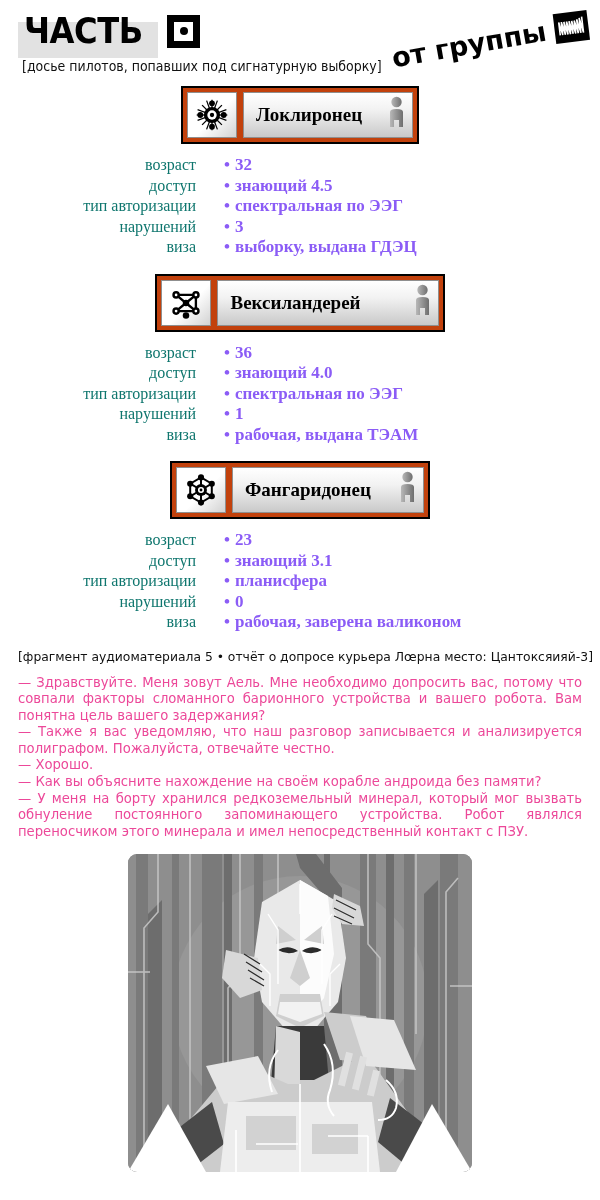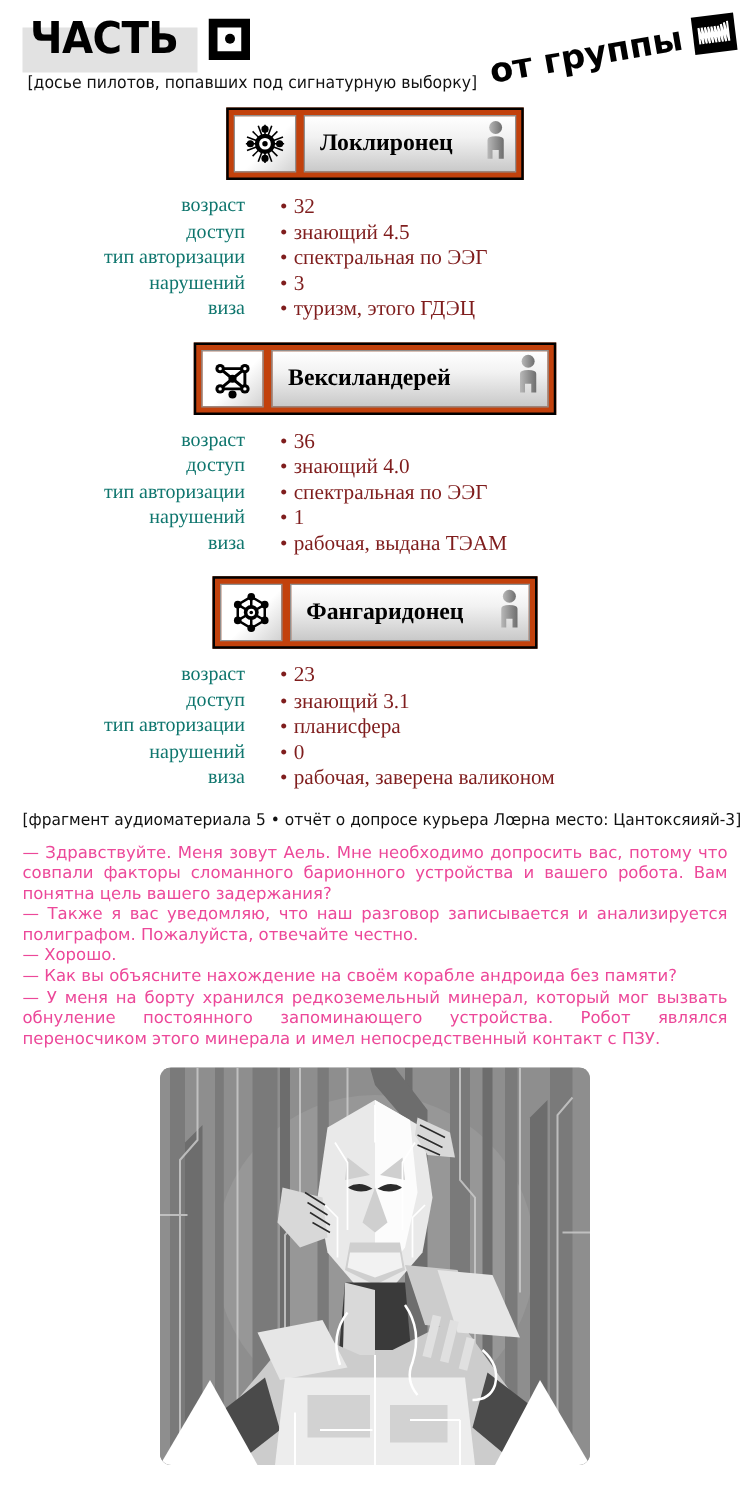--- a/index.html
+++ b/index.html
@@ -77,21 +77,21 @@
   .data{
     font-family:"Liberation Serif", serif;
     margin:11px 0 0 0;
   }
   .data-row{display:flex;line-height:20.5px;}
   .data-label{
     width:196px;text-align:right;padding-right:0px;
     font-size:16px;color:#0f766e;white-space:nowrap;
   }
   .data-value{
-    margin-left:28px;font-size:17px;font-weight:normal;color:#7f1d1d;white-space:nowrap;
+    margin-left:28px;font-size:17px;font-weight:bold;color:#8b5cf6;white-space:nowrap;
   }
   .bullet{display:inline-block;margin-right:5px;}
   
   .fragment-note{
     margin:16px 0 0 18px;font-size:13px;color:#111;
     font-family:"DejaVu Sans", sans-serif;
     transform:scaleX(0.95);transform-origin:left center;white-space:nowrap;
   }
   .transcript{
     margin:11px 18px 0 18px;
@@ -193,21 +193,21 @@
     <div class="data-row">
       <div class="data-label">тип авторизации</div>
       <div class="data-value"><span class="bullet">•</span><span>спектральная по ЭЭГ</span></div>
     </div>
     <div class="data-row">
       <div class="data-label">нарушений</div>
       <div class="data-value"><span class="bullet">•</span><span>3</span></div>
     </div>
     <div class="data-row">
       <div class="data-label">виза</div>
-      <div class="data-value"><span class="bullet">•</span><span>туризм, этого ГДЭЦ</span></div>
+      <div class="data-value"><span class="bullet">•</span><span>выборку, выдана ГДЭЦ</span></div>
     </div>
   </div>
 </div>
 
 <div style="margin-top:16px;">
   <div class="card">
     <div class="card-emblem">
       <svg width="36" height="36" viewBox="0 0 40 40">
         <g stroke="#000" stroke-width="2.6" fill="none">
           <path d="M9 11 L20 20 L9 29 M20 20 L31 11 M20 20 L31 29 M9 11 L31 11 M9 29 L31 29 M31 11 L31 29"></path>

